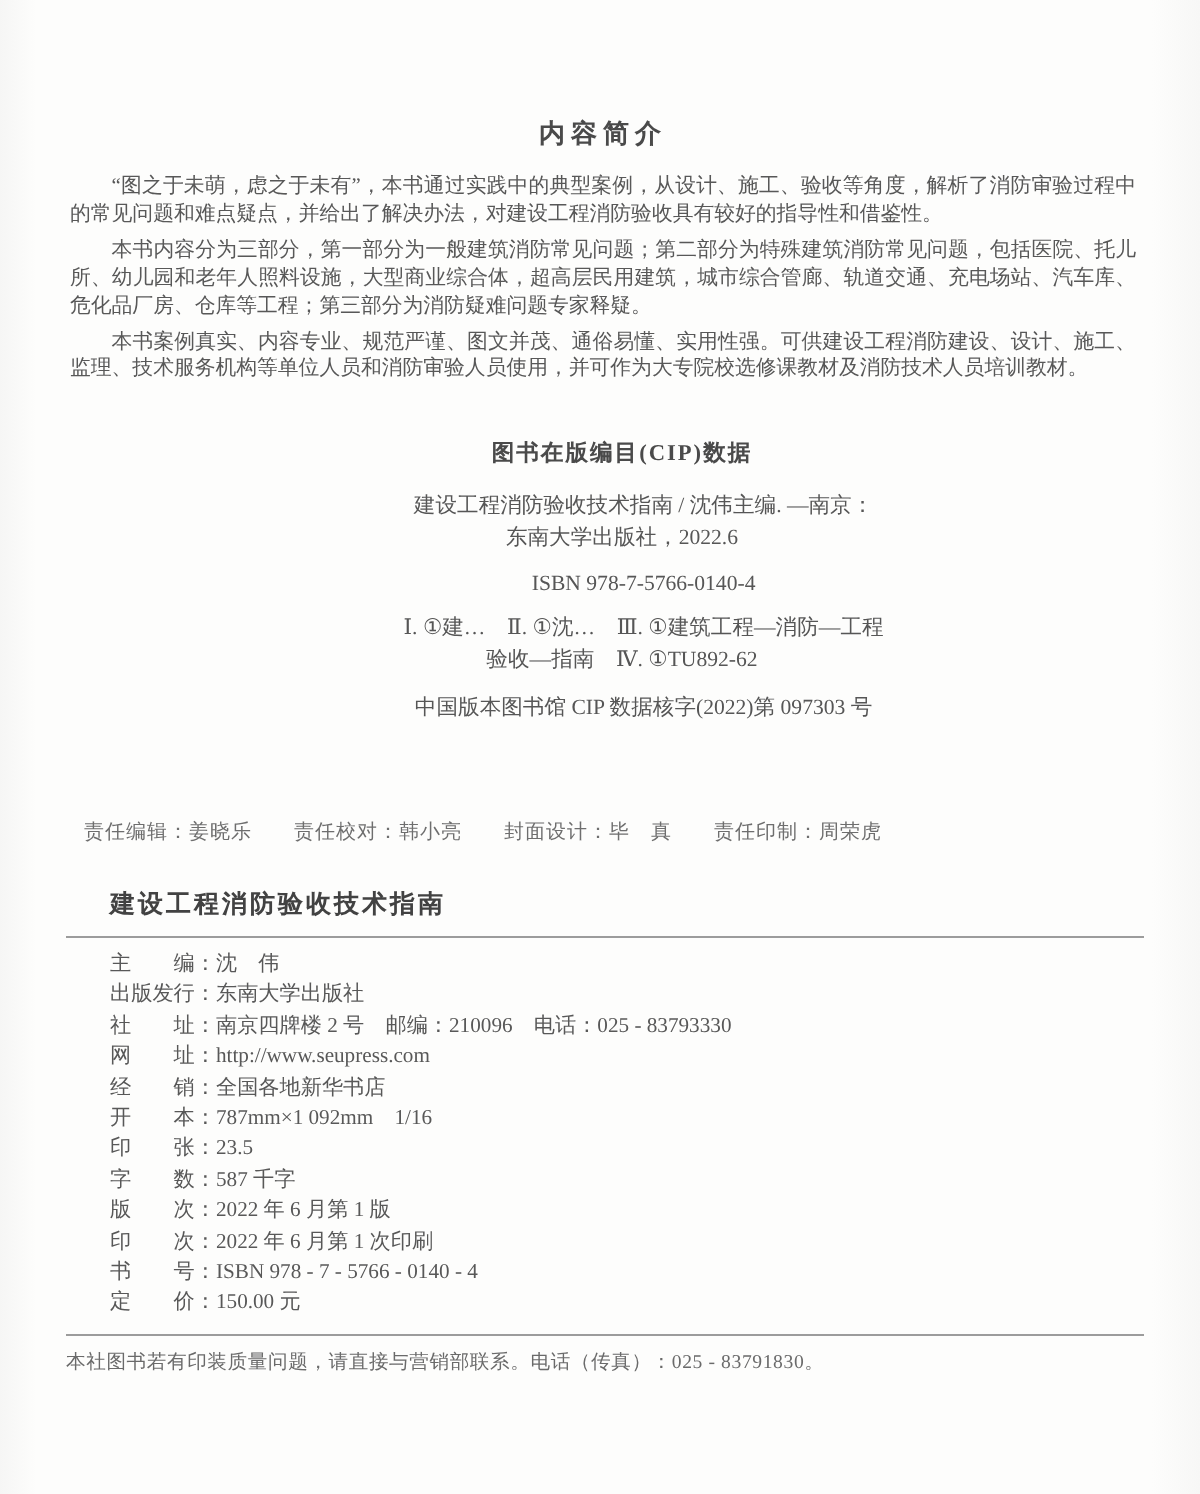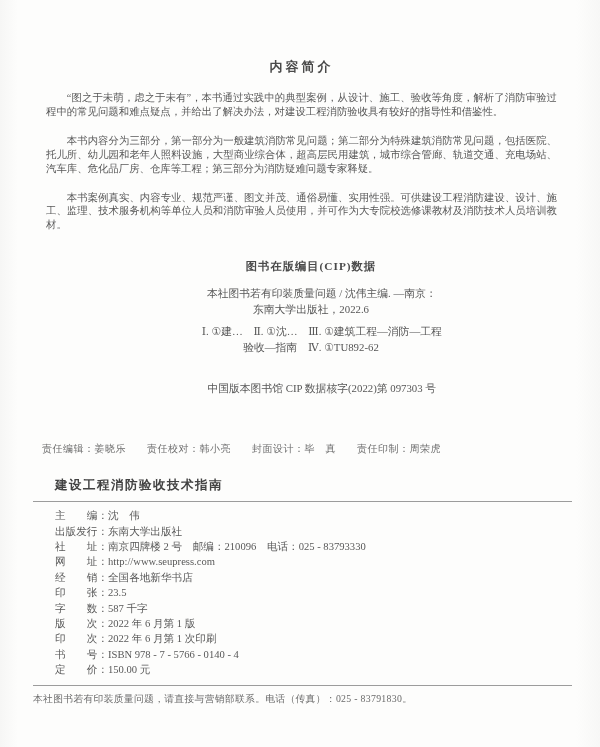--- a/index.html
+++ b/index.html
@@ -13,34 +13,34 @@
     overflow:hidden;
   }
   
   .abstract{margin:58px 28px 0 31px;}
   .abstract-heading{
     margin:0 0 11px 0;
     font-size:13px;font-weight:bold;letter-spacing:3px;
     text-align:center;color:#4a4a4a;
   }
   .abstract p{
-    margin:15px;text-indent:2em;
+    margin:4px;text-indent:2em;
     font-size:10.4px;line-height:13.9px;
     text-align:justify;color:#585858;
   }
   
   .cip{margin:27px 40px 0 62px;font-size:10.8px;text-align:center;}
   .cip-heading{
     margin:0 0 12px 0;
     font-size:11.3px;font-weight:bold;color:#4a4a4a;letter-spacing:1px;
   }
   .cip p{margin:0;line-height:15.6px;color:#565656;}
   .indent2{text-indent:2em;}
   .cip .gap-s{margin-top:7px;}
-  .cip .gap-m{margin-top:25px;}
+  .cip .gap-m{margin-top:9px;}
   
   .credits{
     margin:46px 20px 0 42px;
     font-size:10px;color:#6e6e6e;letter-spacing:0.5px;
   }
   
   .book-title{
     margin:21px 0 0 55px;
     font-size:12.5px;font-weight:bold;letter-spacing:1.5px;color:#424242;
   }
@@ -73,22 +73,23 @@
         <p>“图之于未萌，虑之于未有”，本书通过实践中的典型案例，从设计、施工、验收等角度，解析了消防审验过程中的常见问题和难点疑点，并给出了解决办法，对建设工程消防验收具有较好的指导性和借鉴性。</p>
 
         <p>本书内容分为三部分，第一部分为一般建筑消防常见问题；第二部分为特殊建筑消防常见问题，包括医院、托儿所、幼儿园和老年人照料设施，大型商业综合体，超高层民用建筑，城市综合管廊、轨道交通、充电场站、汽车库、危化品厂房、仓库等工程；第三部分为消防疑难问题专家释疑。</p>
 
         <p>本书案例真实、内容专业、规范严谨、图文并茂、通俗易懂、实用性强。可供建设工程消防建设、设计、施工、监理、技术服务机构等单位人员和消防审验人员使用，并可作为大专院校选修课教材及消防技术人员培训教材。</p>
       </div>
   </div>
 
   <div class="cip">
     <h3 class="cip-heading">图书在版编目(CIP)数据</h3>
-    <p class="indent2">本社图书若有印装质量问题 / 沈伟主编. —南京：</p>
+    <p class="indent2">建设工程消防验收技术指南 / 沈伟主编. —南京：</p>
     <p>东南大学出版社，2022.6</p>
+    <p class="indent2 gap-s">ISBN 978-7-5766-0140-4</p>
     <p class="indent2 gap-s">Ⅰ. ①建…　Ⅱ. ①沈…　Ⅲ. ①建筑工程—消防—工程</p>
     <p>验收—指南　Ⅳ. ①TU892-62</p>
     <p class="indent2 gap-m">中国版本图书馆 CIP 数据核字(2022)第 097303 号</p>
   </div>
 
   <div class="credits">责任编辑：姜晓乐　　责任校对：韩小亮　　封面设计：毕　真　　责任印制：周荣虎</div>
 
   <div class="book-title">建设工程消防验收技术指南</div>
   <hr class="rule">
 
@@ -108,20 +109,23 @@
 
       <div class="colophon-row">
         <span class="lbl">网　　址：</span><span class="val">http://www.seupress.com</span>
       </div>
 
       <div class="colophon-row">
         <span class="lbl">经　　销：</span><span class="val">全国各地新华书店</span>
       </div>
 
 
+      <div class="colophon-row">
+        <span class="lbl">开　　本：</span><span class="val">787mm×1 092mm　1/16</span>
+      </div>
 
       <div class="colophon-row">
         <span class="lbl">印　　张：</span><span class="val">23.5</span>
       </div>
 
       <div class="colophon-row">
         <span class="lbl">字　　数：</span><span class="val">587 千字</span>
       </div>
 
       <div class="colophon-row">

